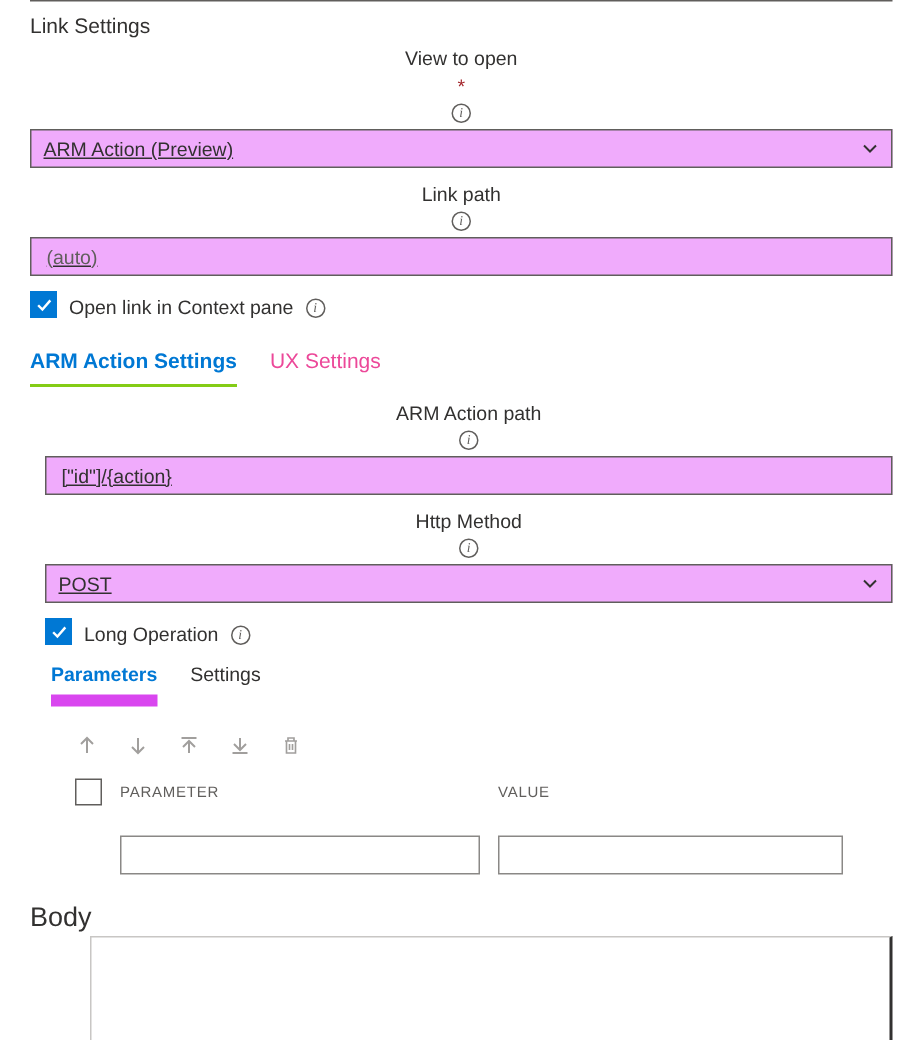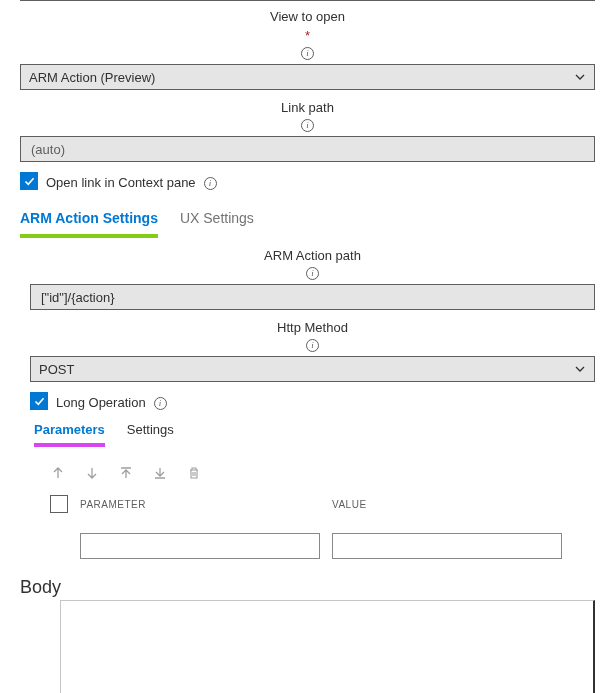--- a/index.html
+++ b/index.html
@@ -40,22 +40,23 @@
     line-height: 1;
   }
   .select-wrap, .text-input {
     width: 100%;
     border: 1px solid #605e5c;
     height: 26px;
     display: flex;
     align-items: center;
     padding: 0 8px;
     font-size: 13px;
-    background: #e5e5e5;
+    background: #f0abfc;
     position: relative;
+    text-decoration: underline;
   }
   .select-wrap .sel-text { flex: 1; }
   .chevron {
     width: 12px; height: 12px;
     display: inline-flex;
     align-items: center;
     justify-content: center;
   }
   .chevron svg { width: 12px; height: 12px; }
   .text-input input {
@@ -83,44 +84,44 @@
   .checkbox svg { width: 13px; height: 13px; }
   .tabbar {
     display: flex;
     gap: 22px;
     border-bottom: 0;
     margin-bottom: 10px;
   }
   .tab {
     padding: 6px 0 8px 0;
     font-size: 14px;
-    color: #737373;
+    color: #ec4899;
     cursor: pointer;
     border-bottom: 2px solid transparent;
   }
   .tab.active {
     color: #0078d4;
     font-weight: 600;
-    border-bottom: 4px solid #84cc16;
+    border-bottom: 2px solid #84cc16;
   }
   .indent { padding-left: 10px; }
   .subtabs {
     display: flex;
     gap: 22px;
     margin: 6px 0 14px 4px;
   }
   .subtab {
     padding: 4px 0 6px 0;
     font-size: 13px;
     cursor: pointer;
   }
   .subtab.active {
     color: #0078d4;
     font-weight: 600;
-    border-bottom: 4px solid #d946ef;
+    border-bottom: 8px solid #d946ef;
   }
   .icon-row {
     display: flex;
     gap: 18px;
     padding: 4px 0 14px 20px;
   }
   .icon-btn {
     width: 16px; height: 16px;
     display: inline-flex;
     align-items: center;
@@ -167,20 +168,21 @@
     border-right: 2px solid #323130;
     height: 190px;
     background: #fff;
   }
 </style>
 </head>
 <body>
 
 <div class="panel">
   <div class="top-rule"></div>
+  <div class="section-title">Link Settings</div>
 
   <div class="field">
     <div class="field-label">
       <span>View to open</span>
       <span class="req">*</span>
       <span class="info-icon">i</span>
     </div>
     <div class="select-wrap">
       <span class="sel-text">ARM Action (Preview)</span>
       <span class="chevron">

